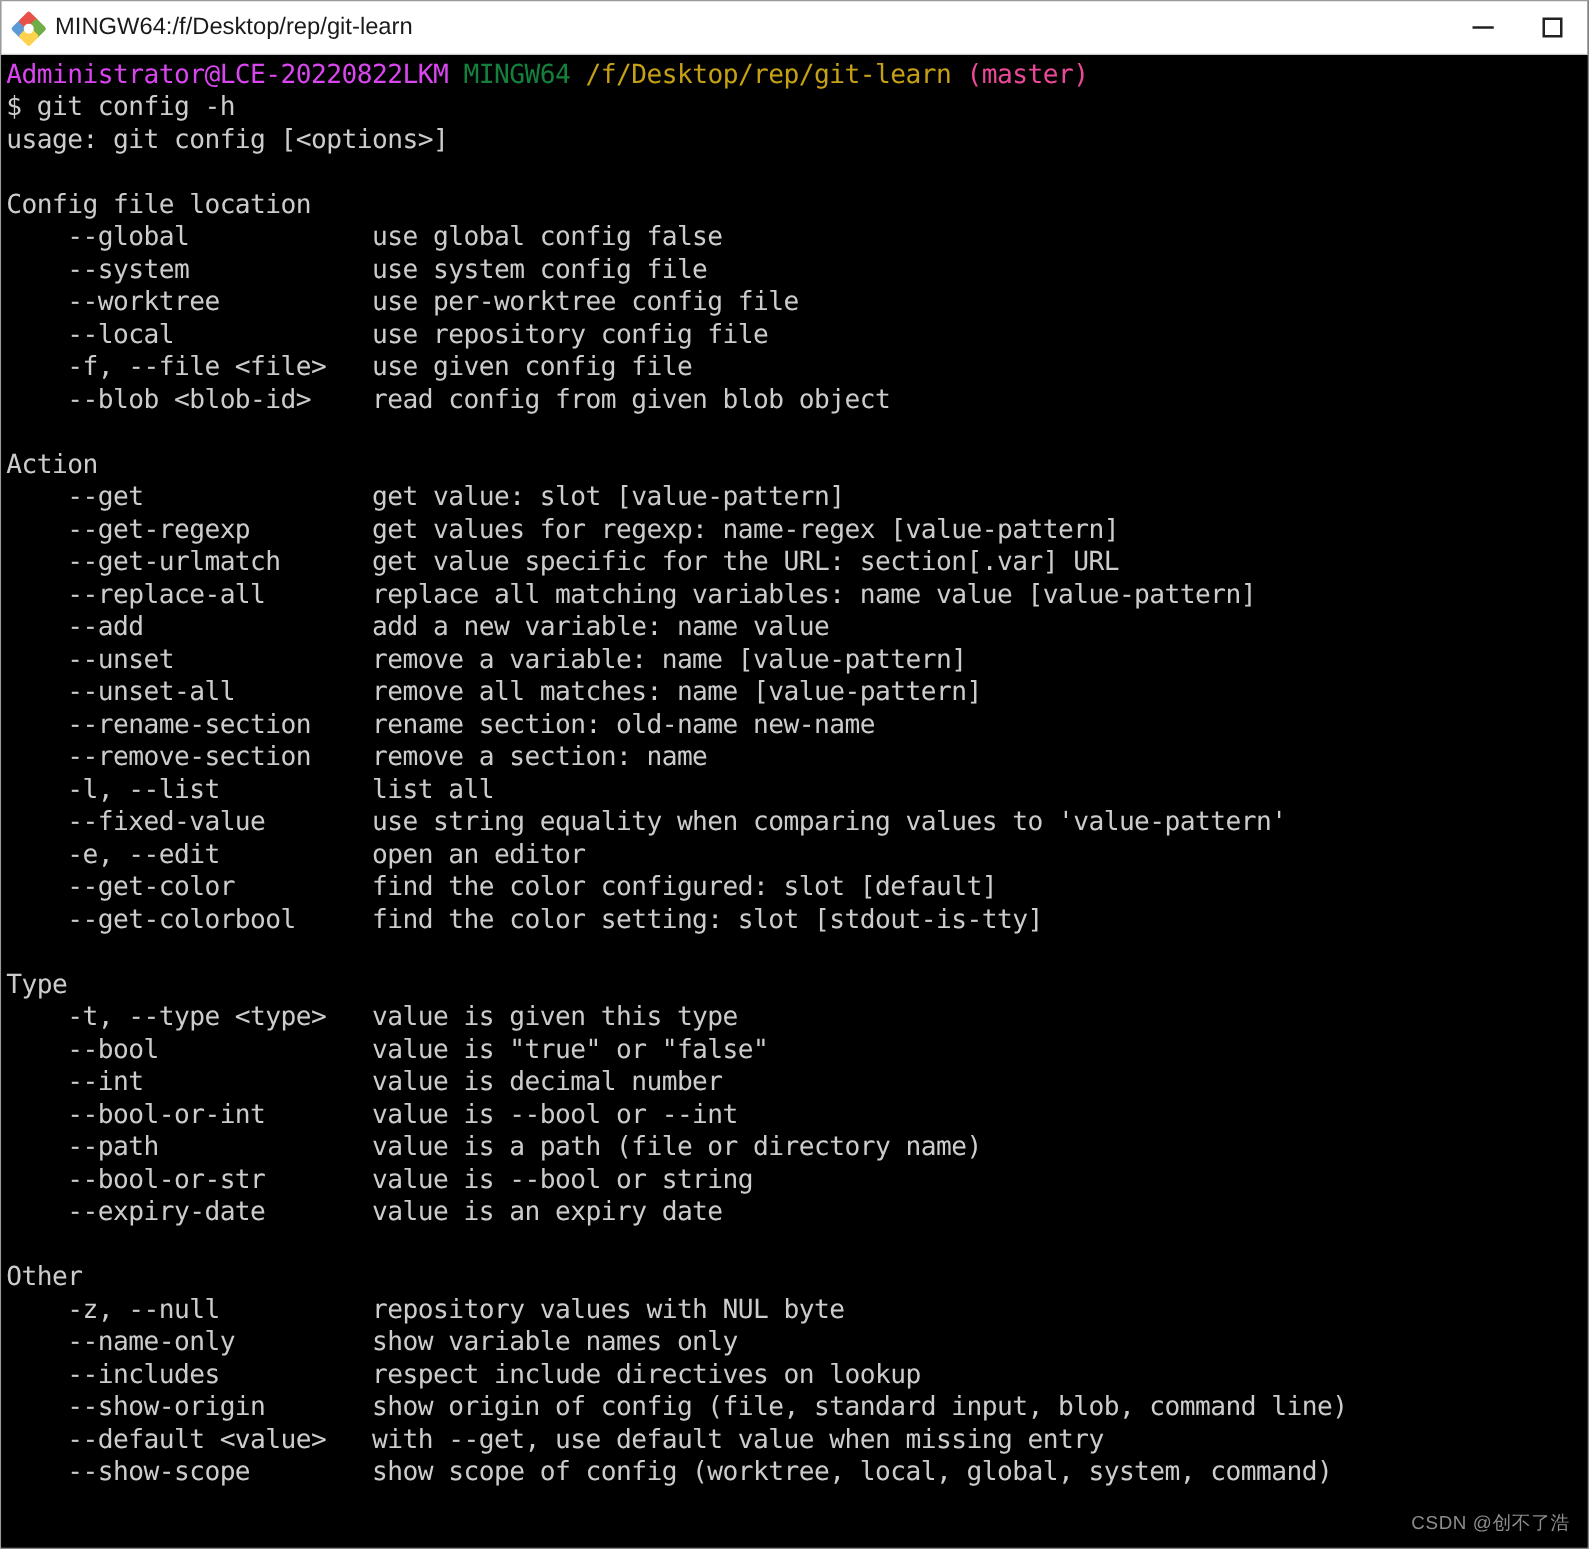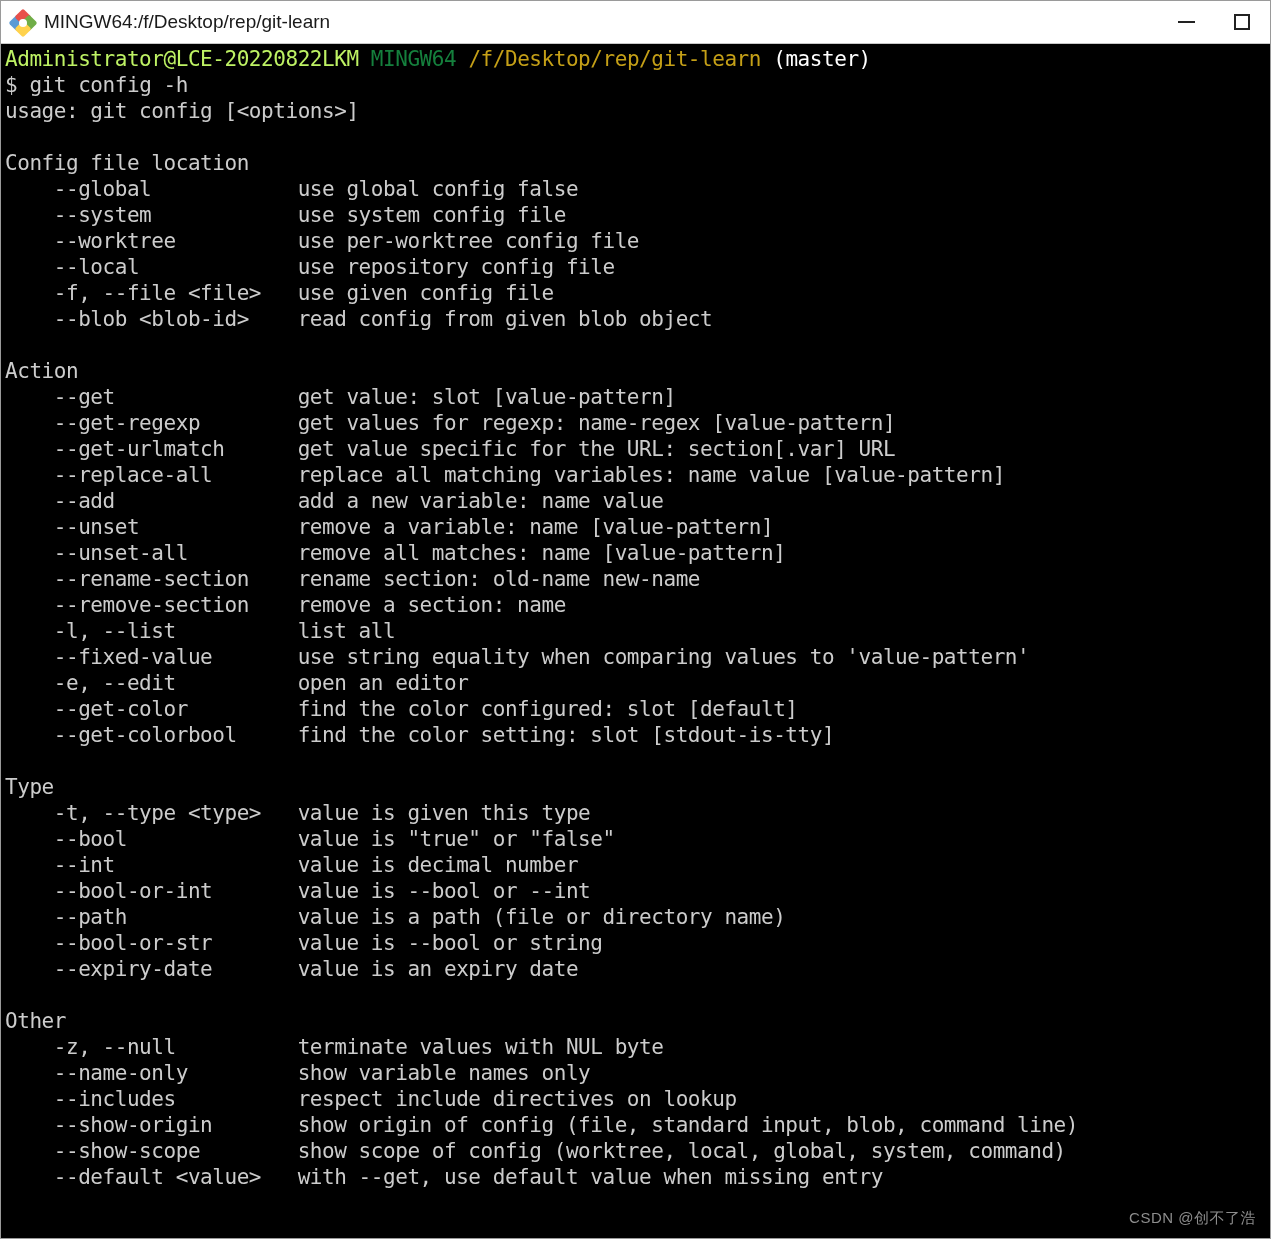--- a/index.html
+++ b/index.html
@@ -127,24 +127,24 @@
     line-height: 26px;
     height: 26px;
     color: #cccccc;
     white-space: pre;
     letter-spacing: -0.45px;
   }
   .line.blank { color: transparent; }
   .sec-head { color: #cccccc; }
   .opt-line { color: #cccccc; }
 
-  .c-green   { color: #bef264; }
+  .c-green   { color: #d946ef; }
   .c-magenta { color: #15803d; }
   .c-yellow  { color: #c5a017; }
-  .c-cyan    { color: #ffffff; }
+  .c-cyan    { color: #ec4899; }
   .c-white   { color: #cccccc; }
 
   
   .watermark {
     position: absolute;
     right: 14px;
     bottom: 10px;
     font-family: "Liberation Sans", sans-serif;
     font-size: 15px;
     color: #8d8d8d;
@@ -211,23 +211,23 @@
         <div class="line sec-head"><span class="c-white">Type</span></div>
         <div class="line opt-line"><span class="c-white">    -t, --type &lt;type&gt;   </span><span class="c-white">value is given this type</span></div>
         <div class="line opt-line"><span class="c-white">    --bool              </span><span class="c-white">value is "true" or "false"</span></div>
         <div class="line opt-line"><span class="c-white">    --int               </span><span class="c-white">value is decimal number</span></div>
         <div class="line opt-line"><span class="c-white">    --bool-or-int       </span><span class="c-white">value is --bool or --int</span></div>
         <div class="line opt-line"><span class="c-white">    --path              </span><span class="c-white">value is a path (file or directory name)</span></div>
         <div class="line opt-line"><span class="c-white">    --bool-or-str       </span><span class="c-white">value is --bool or string</span></div>
         <div class="line opt-line"><span class="c-white">    --expiry-date       </span><span class="c-white">value is an expiry date</span></div>
         <div class="line blank"> </div>
         <div class="line sec-head"><span class="c-white">Other</span></div>
-        <div class="line opt-line"><span class="c-white">    -z, --null          </span><span class="c-white">terminate values with NUL byte</span></div>
+        <div class="line opt-line"><span class="c-white">    -z, --null          </span><span class="c-white">repository values with NUL byte</span></div>
         <div class="line opt-line"><span class="c-white">    --name-only         </span><span class="c-white">show variable names only</span></div>
         <div class="line opt-line"><span class="c-white">    --includes          </span><span class="c-white">respect include directives on lookup</span></div>
         <div class="line opt-line"><span class="c-white">    --show-origin       </span><span class="c-white">show origin of config (file, standard input, blob, command line)</span></div>
+        <div class="line opt-line"><span class="c-white">    --default &lt;value&gt;   </span><span class="c-white">with --get, use default value when missing entry</span></div>
         <div class="line opt-line"><span class="c-white">    --show-scope        </span><span class="c-white">show scope of config (worktree, local, global, system, command)</span></div>
-        <div class="line opt-line"><span class="c-white">    --default &lt;value&gt;   </span><span class="c-white">with --get, use default value when missing entry</span></div>
       </div>
     <div class="watermark">CSDN @创不了浩</div>
   </div>
 
 </div>
 
 </body></html>

